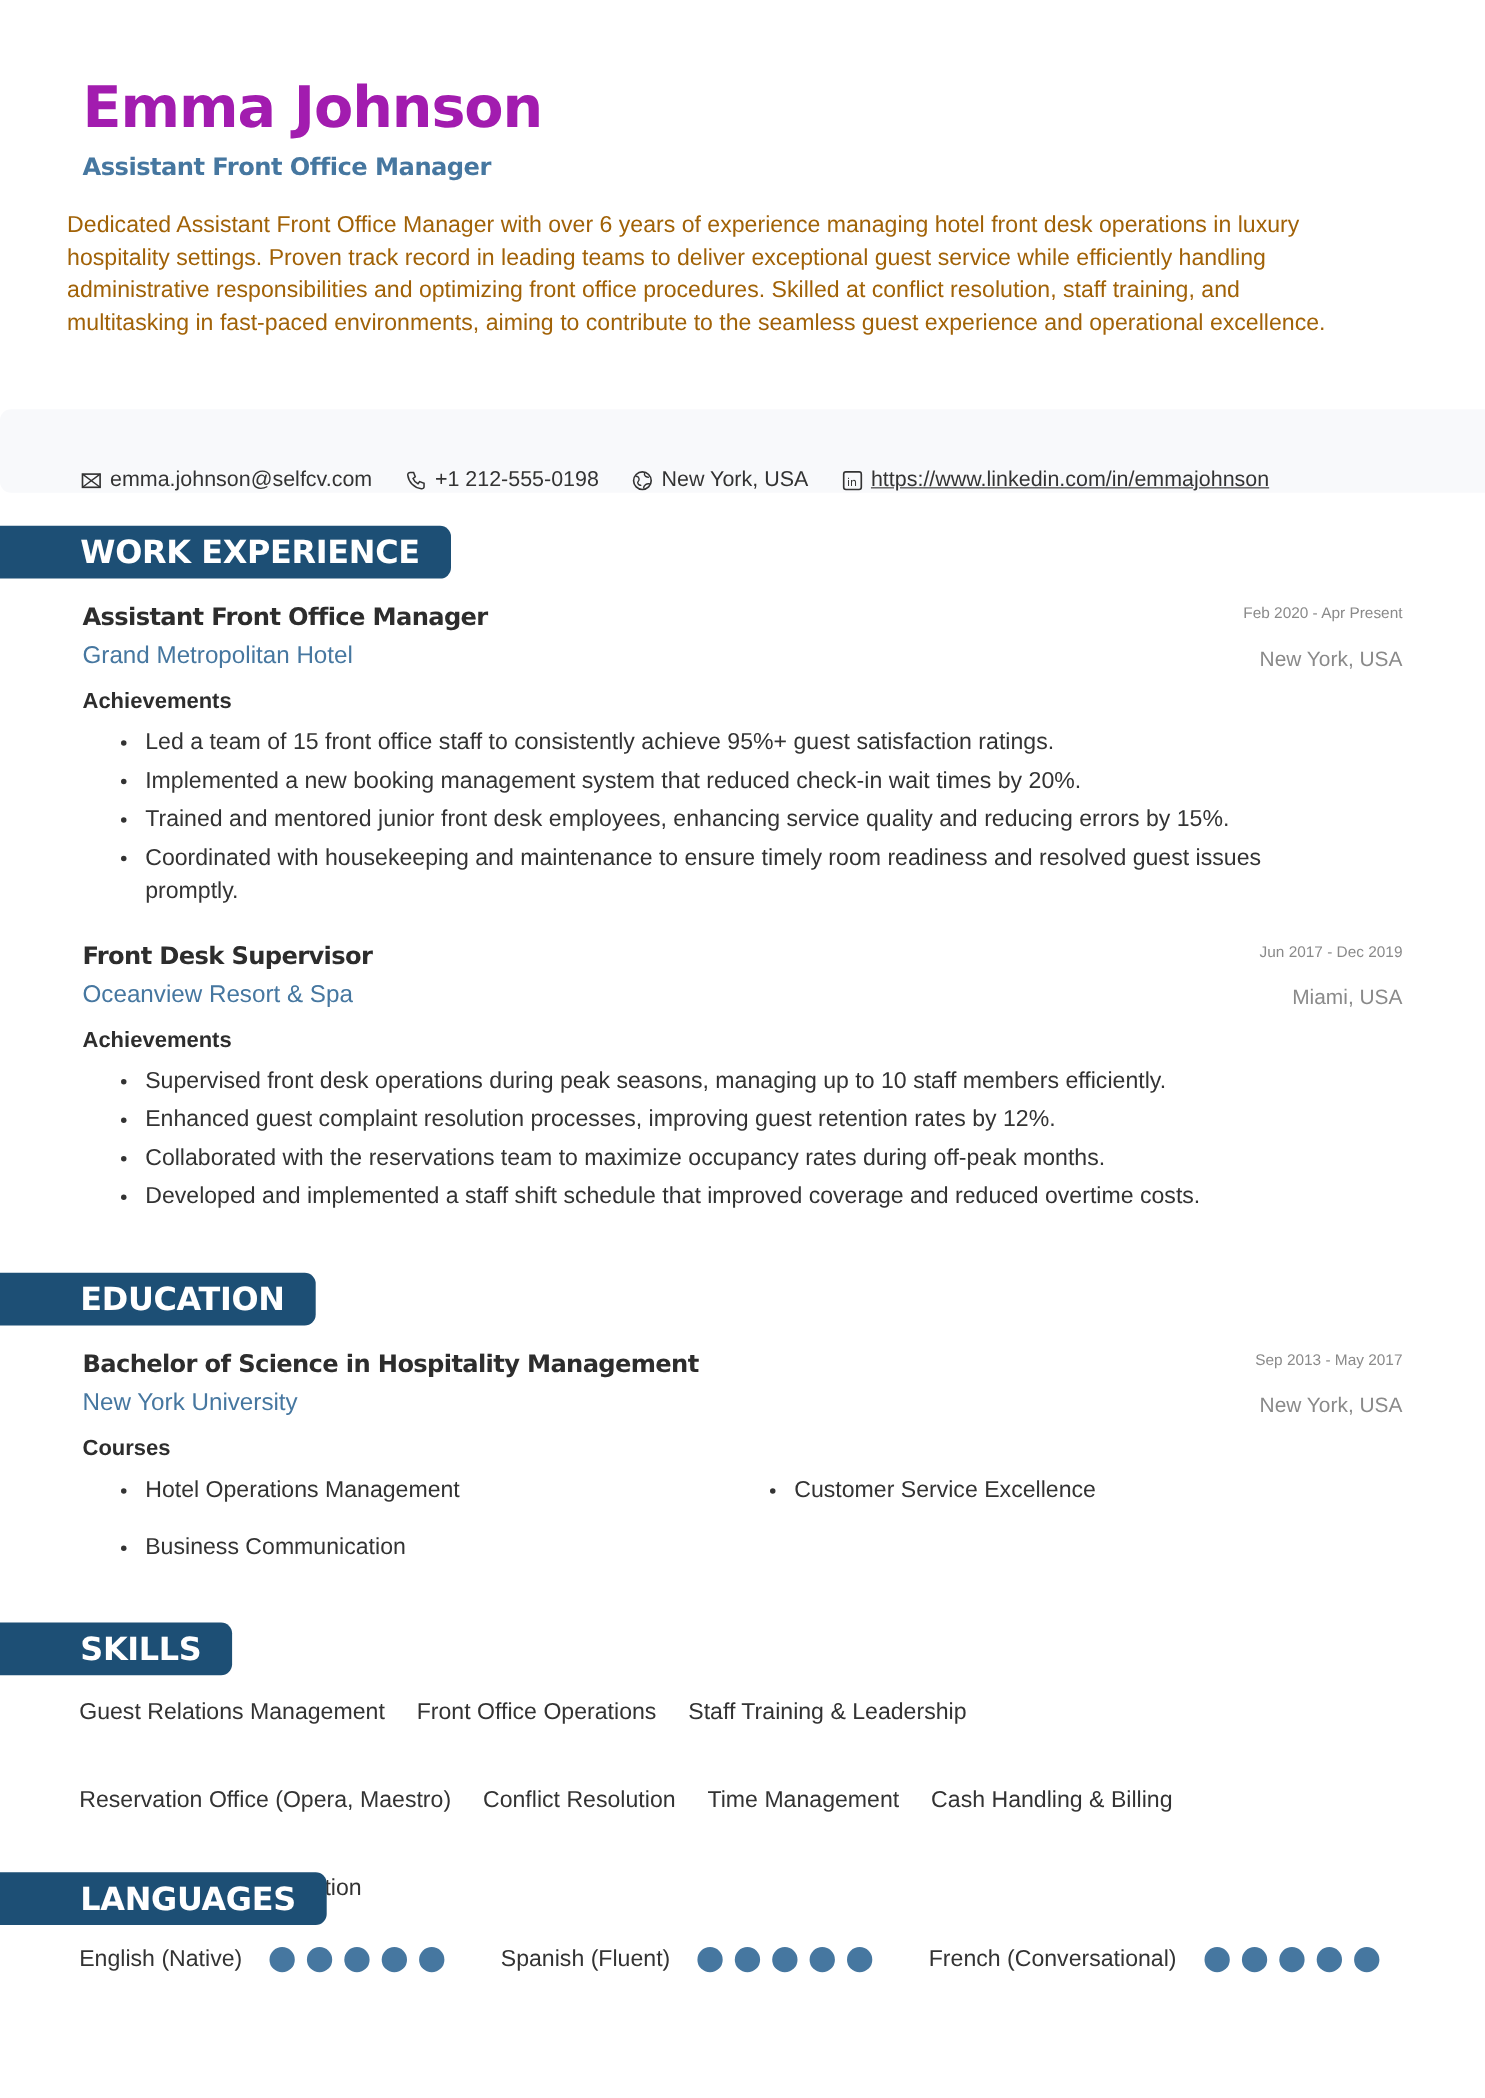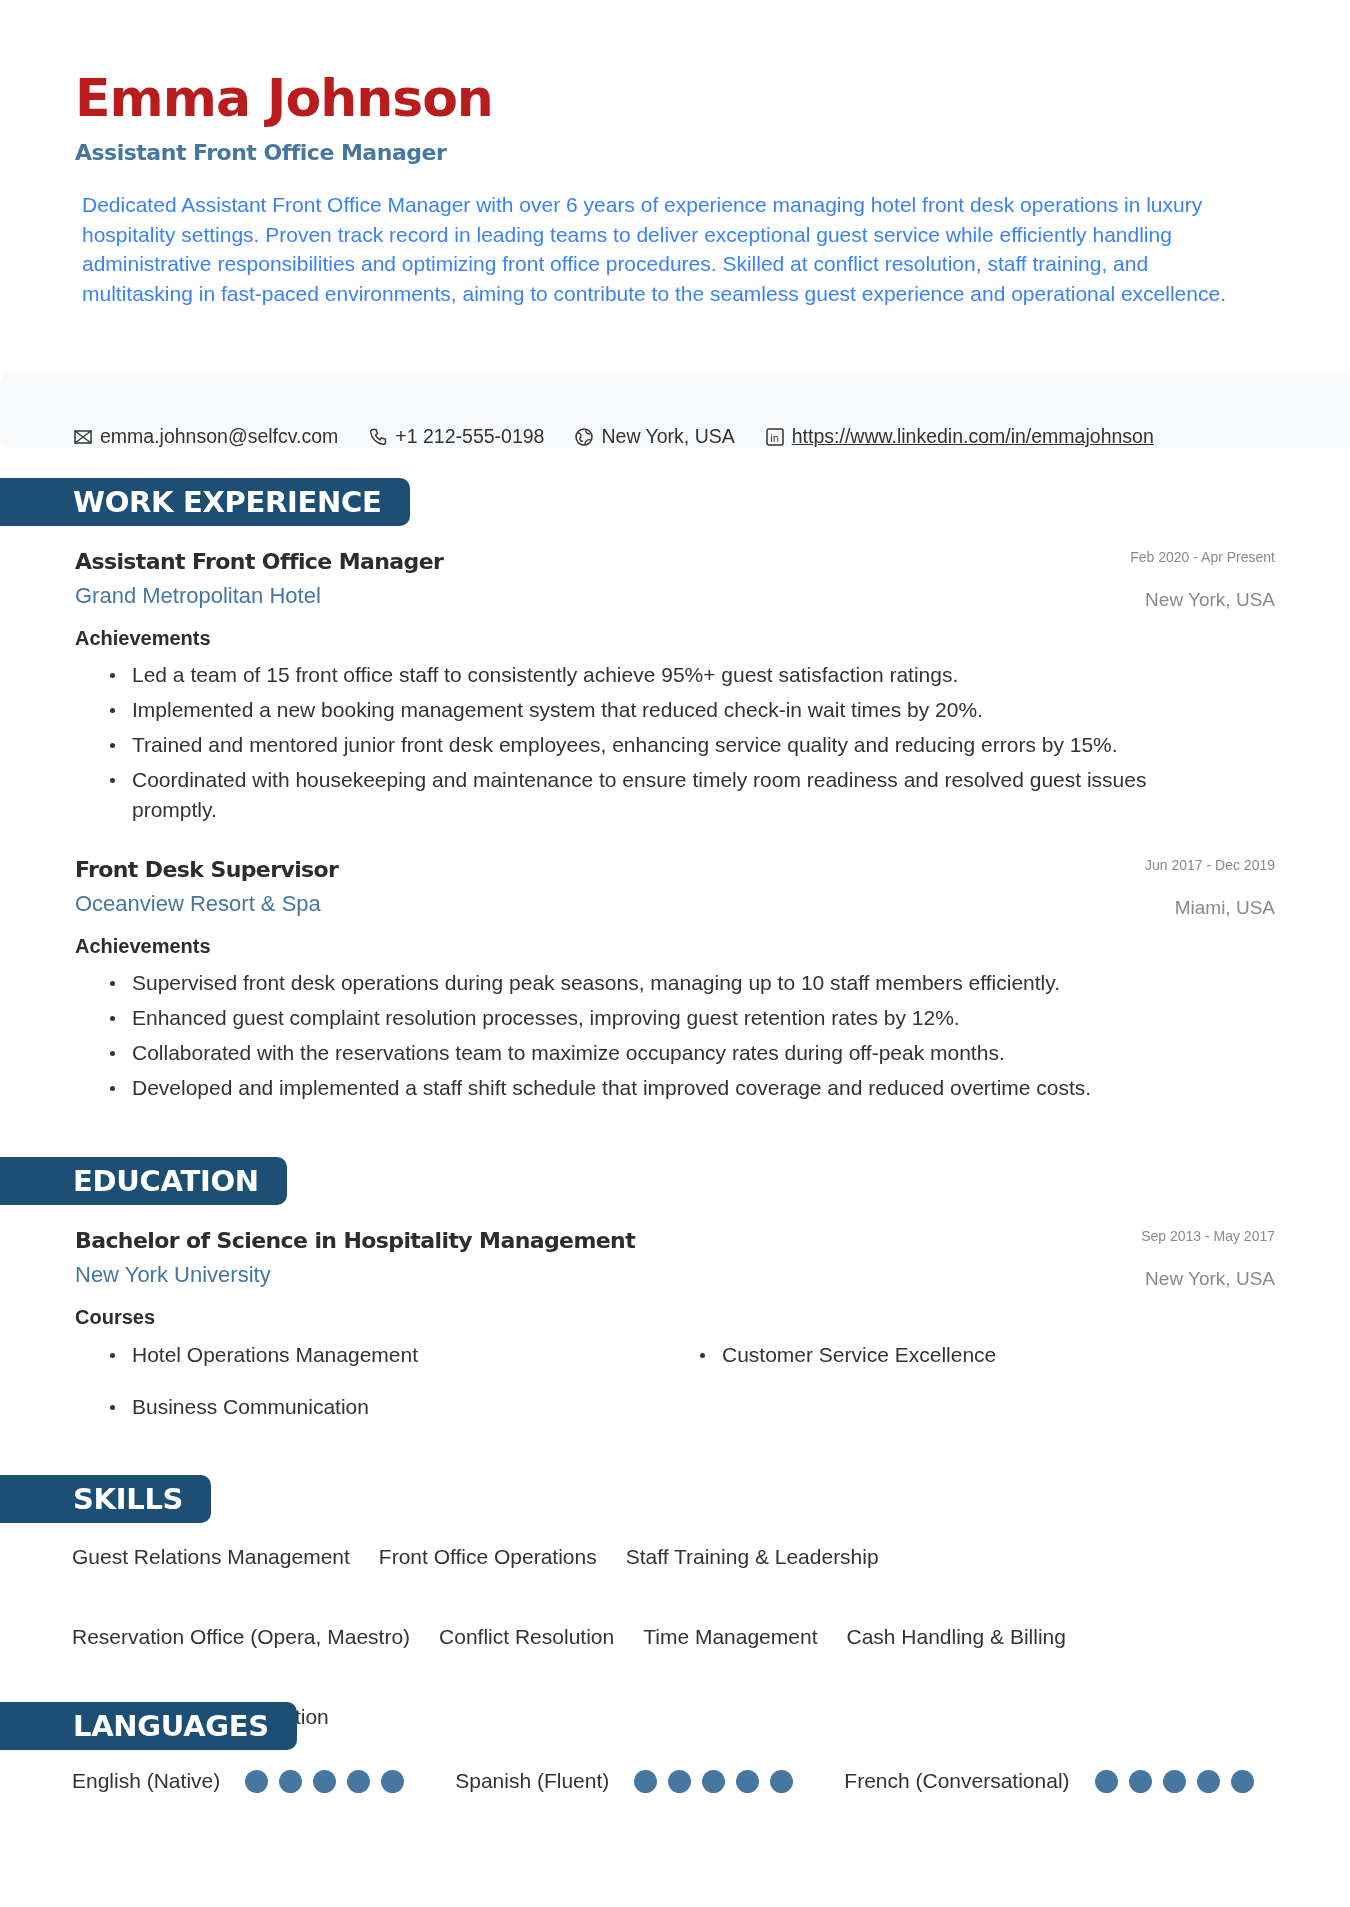--- a/index.html
+++ b/index.html
@@ -1,21 +1,21 @@
 <!DOCTYPE html>
 <html><head>
 <meta charset="utf-8">
 <style>
   * { box-sizing: border-box; margin: 0; padding: 0; }
   html, body { width: 1350px; height: 1907px; background: #ffffff; overflow: hidden; }
   body { font-family: "Liberation Sans", "DejaVu Sans", sans-serif; color: #2d2d2d; position: relative; }
 
-  .name { position: absolute; left: 75px; top: 68px; font-family: "DejaVu Sans", sans-serif; font-weight: bold; font-size: 52px; letter-spacing: -1px; color: #b91c1c; }
+  .name { position: absolute; left: 75px; top: 68px; font-family: "DejaVu Sans", sans-serif; font-weight: bold; font-size: 52px; letter-spacing: -1px; color: #a21caf; }
   .subtitle { position: absolute; left: 75px; top: 140px; font-family: "DejaVu Sans", sans-serif; font-weight: bold; font-size: 22px; color: #4677a0; letter-spacing: -0.5px; }
-  .summary { position: absolute; left: 82px; top: 190px; width: 1180px; font-size: 21px; line-height: 29.7px; color: #3b82f6; }
+  .summary { position: absolute; left: 61px; top: 190px; width: 1180px; font-size: 21px; line-height: 29.7px; color: #a16207; }
 
   .contact-bar { position: absolute; left: 0; top: 372px; width: 1350px; height: 76px; background: #f8f9fb; border-radius: 10px 0 0 10px; display: flex; align-items: flex-end; padding-left: 73px; font-size: 19.5px; color: #333; }
   .contact-item { display: flex; align-items: center; margin-right: 30px; }
   .contact-item svg { width: 20px; height: 20px; margin-right: 7px; }
   .contact-item a { color: #333; text-decoration: underline; }
 
   .section-header { position: absolute; left: 0; height: 48px; background: #1d4f75; border-radius: 0 10px 10px 0; color: #fff; font-family: "DejaVu Sans", sans-serif; font-weight: bold; font-size: 29px; display: flex; align-items: center; padding-left: 73px; padding-right: 28px; letter-spacing: -0.3px; }
 
   .entry { position: absolute; left: 75px; width: 1200px; }
   .entry-title { font-family: "DejaVu Sans", sans-serif; font-weight: bold; font-size: 22px; color: #2d2d2d; letter-spacing: -0.6px; }

